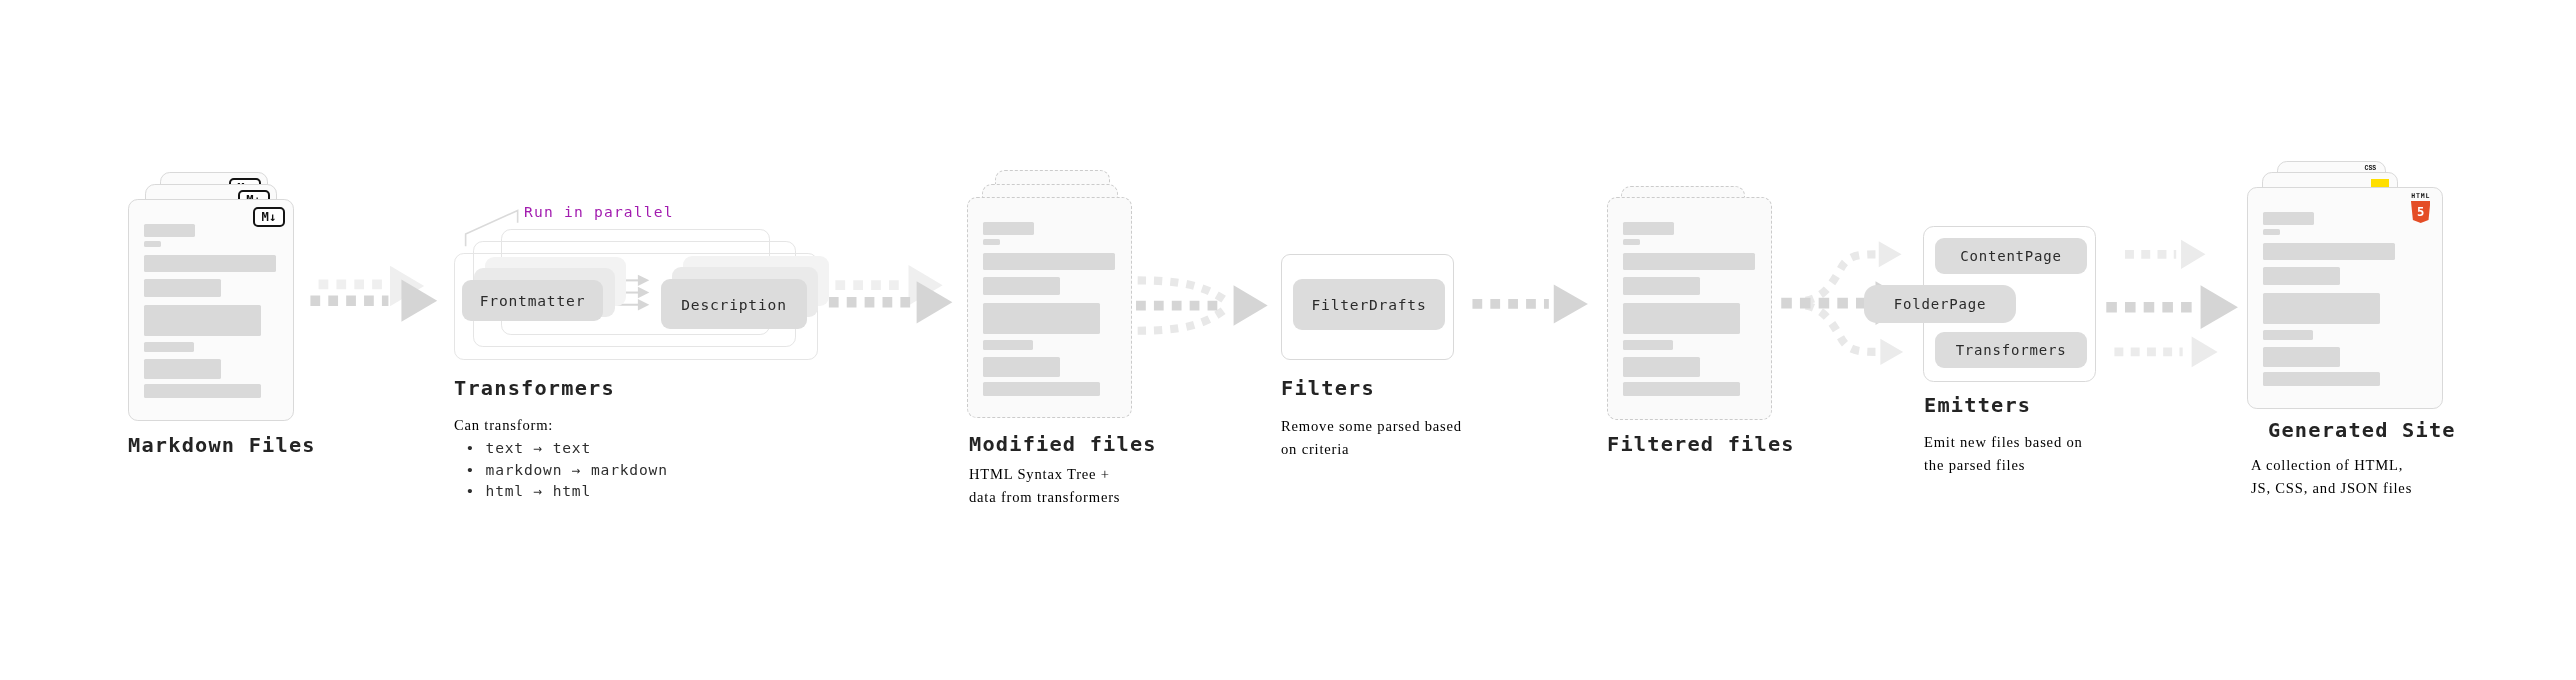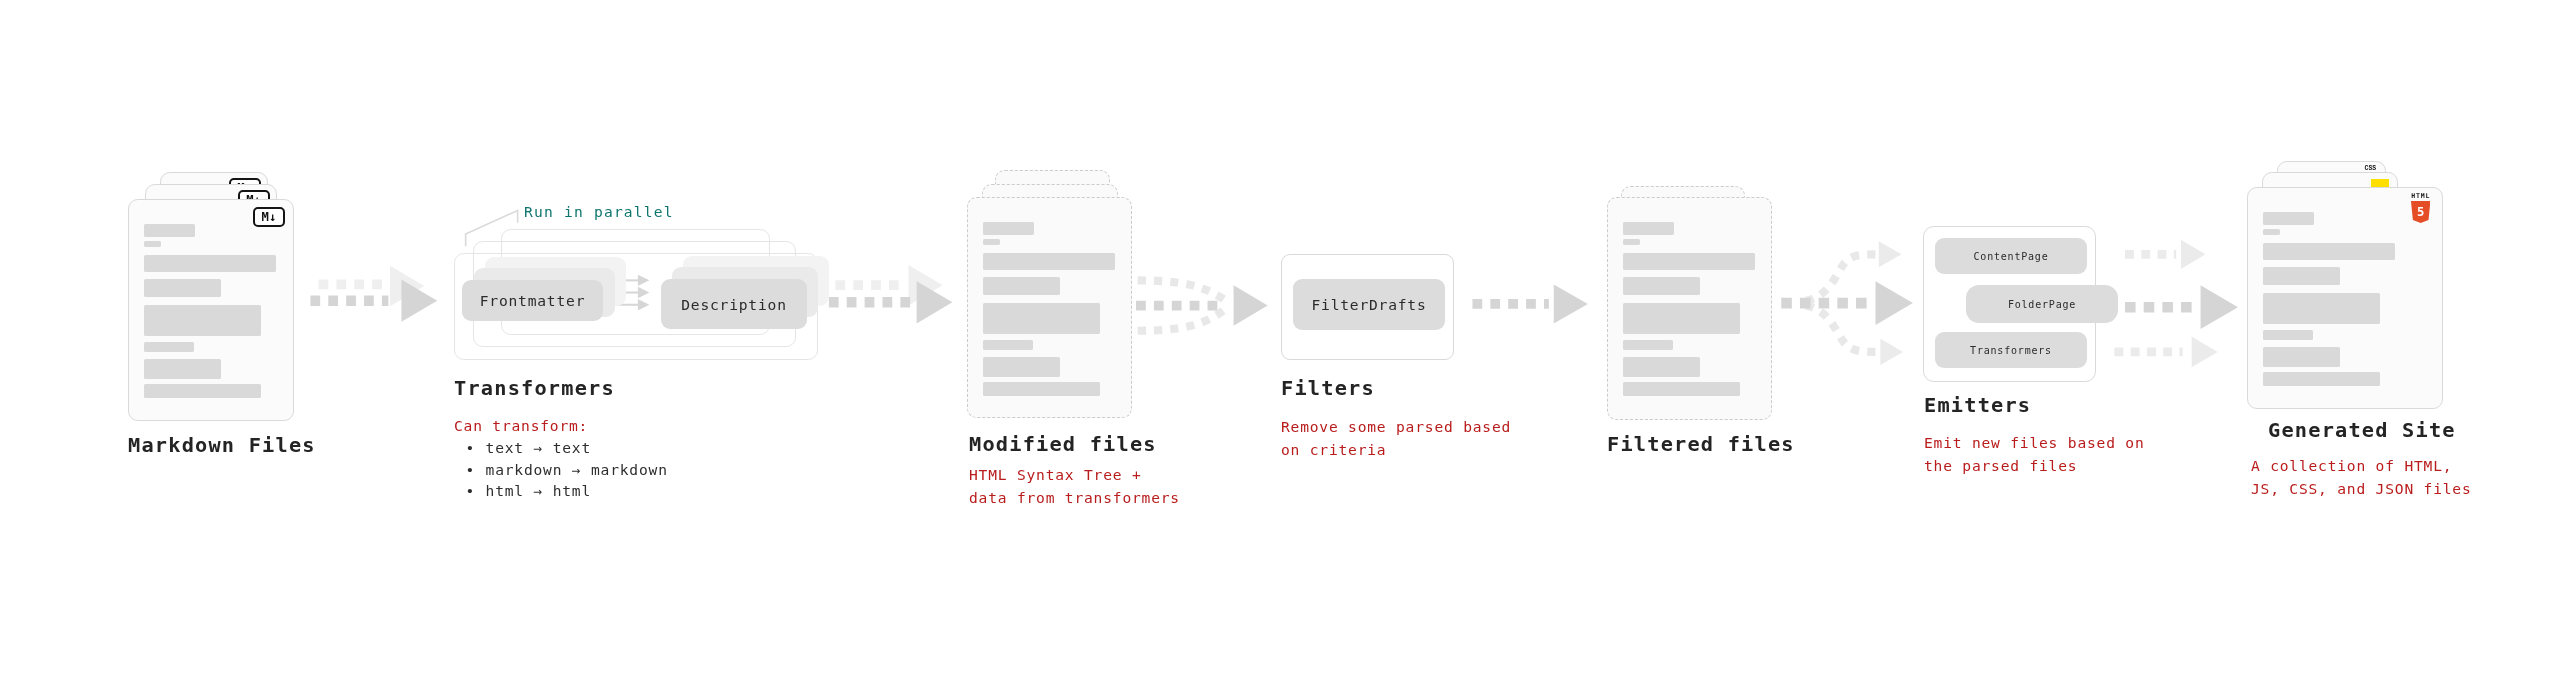--- a/index.html
+++ b/index.html
@@ -25,29 +25,29 @@
   .badge-js{position:absolute;top:5.7px;right:8.1px;width:18px;height:9.8px;background:#ffdf00;}
   .badge-css{position:absolute;top:4.1px;right:6.5px;width:16.3px;text-align:center;}
   .csstxt{font-size:6.5px;font-weight:bold;color:#111;line-height:6.5px;letter-spacing:0;font-family:Liberation Mono, monospace;}
   .cssbar{width:14.6px;height:3.3px;background:#2760e5;margin:0.8px auto 0;}
 
   
   .obox{position:absolute;border:1.6px solid #e5e5e5;border-radius:9.8px;box-sizing:border-box;background:transparent;}
   .panel{position:absolute;background:#ffffff;border:1.6px solid #d9d9d9;border-radius:9px;box-sizing:border-box;}
   .node{position:absolute;background:#dcdcdc;border-radius:9px;display:flex;align-items:center;justify-content:center;
         font-size:14.6px;letter-spacing:0.8px;color:#2b2b2b;box-sizing:border-box;white-space:nowrap;}
-  .node.sm{font-size:10px;}
+  .node.sm{font-size:14px;}
   .ghost{position:absolute;border-radius:9px;}
   .g1{background:#eaeaea;}
   .g2{background:#f3f3f3;}
 
   
   .h{position:absolute;font-size:20.3px;font-weight:600;color:#242424;letter-spacing:1.2px;white-space:nowrap;}
-  .t{position:absolute;font-size:14.6px;color:#b91c1c;letter-spacing:0.8px;line-height:23px;white-space:nowrap;}
-  .annot{position:absolute;font-size:14.6px;color:#0f766e;letter-spacing:1.2px;white-space:nowrap;}
+  .t{position:absolute;font-size:14.6px;color:#000000;letter-spacing:0.8px;line-height:23px;white-space:nowrap;font-family:Liberation Serif, serif;}
+  .annot{position:absolute;font-size:14.6px;color:#a21caf;letter-spacing:1.2px;white-space:nowrap;}
   .bullets{position:absolute;font-size:14.6px;color:#2e2e2e;letter-spacing:0.8px;line-height:21.5px;white-space:nowrap;}
   .bullets .row{display:flex;gap:10.6px;padding-left:11.4px;}
 </style>
 </head>
 <body>
 
 <div class="canvas">
 
   <svg class="flow" width="2576" height="681" viewBox="0 0 3170 838">
 
@@ -209,21 +209,21 @@
           <div class="bar" style="width: 77px; height: 20.3px; margin-bottom: 4.9px;"></div>
           <div class="bar" style="width: 117px; height: 14.6px; margin-bottom: 0px;"></div>
         </div>
     </div>
     <div class="h" style="left:1607px;top:432px;">Filtered files</div>
   </div>
 
   <div>
     <div class="panel" style="left:1923px;top:226px;width:173px;height:156px;border-radius:10.6px;"></div>
     <div class="node sm" style="left:1935px;top:238px;width:152px;height:36px;">ContentPage</div>
-    <div class="node sm" style="left:1966px;top:285px;width:152px;height:38px;border-radius:13px;">FolderPage</div>
+    <div class="node sm" style="left:1864px;top:285px;width:152px;height:38px;border-radius:13px;">FolderPage</div>
     <div class="node sm" style="left:1935px;top:332px;width:152px;height:36px;">Transformers</div>
     <div class="h" style="left:1924px;top:393px;">Emitters</div>
     <div class="t" style="left:1924px;top:431px;">
       <div>Emit new files based on</div>
       <div>the parsed files</div>
     </div>
   </div>
 
   <div>
     <div class="card" style="left:2277px;top:161px;width:109px;height:222px;">

